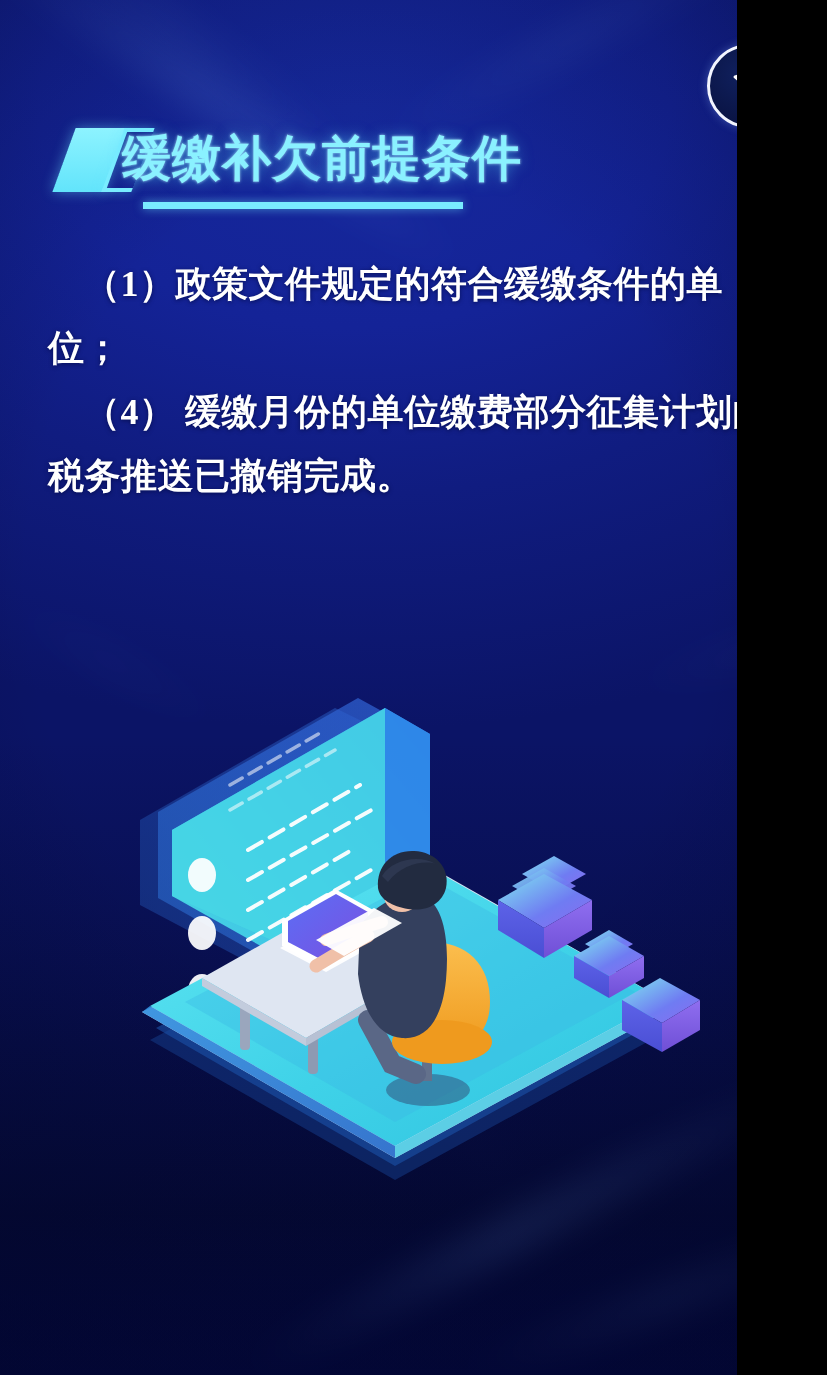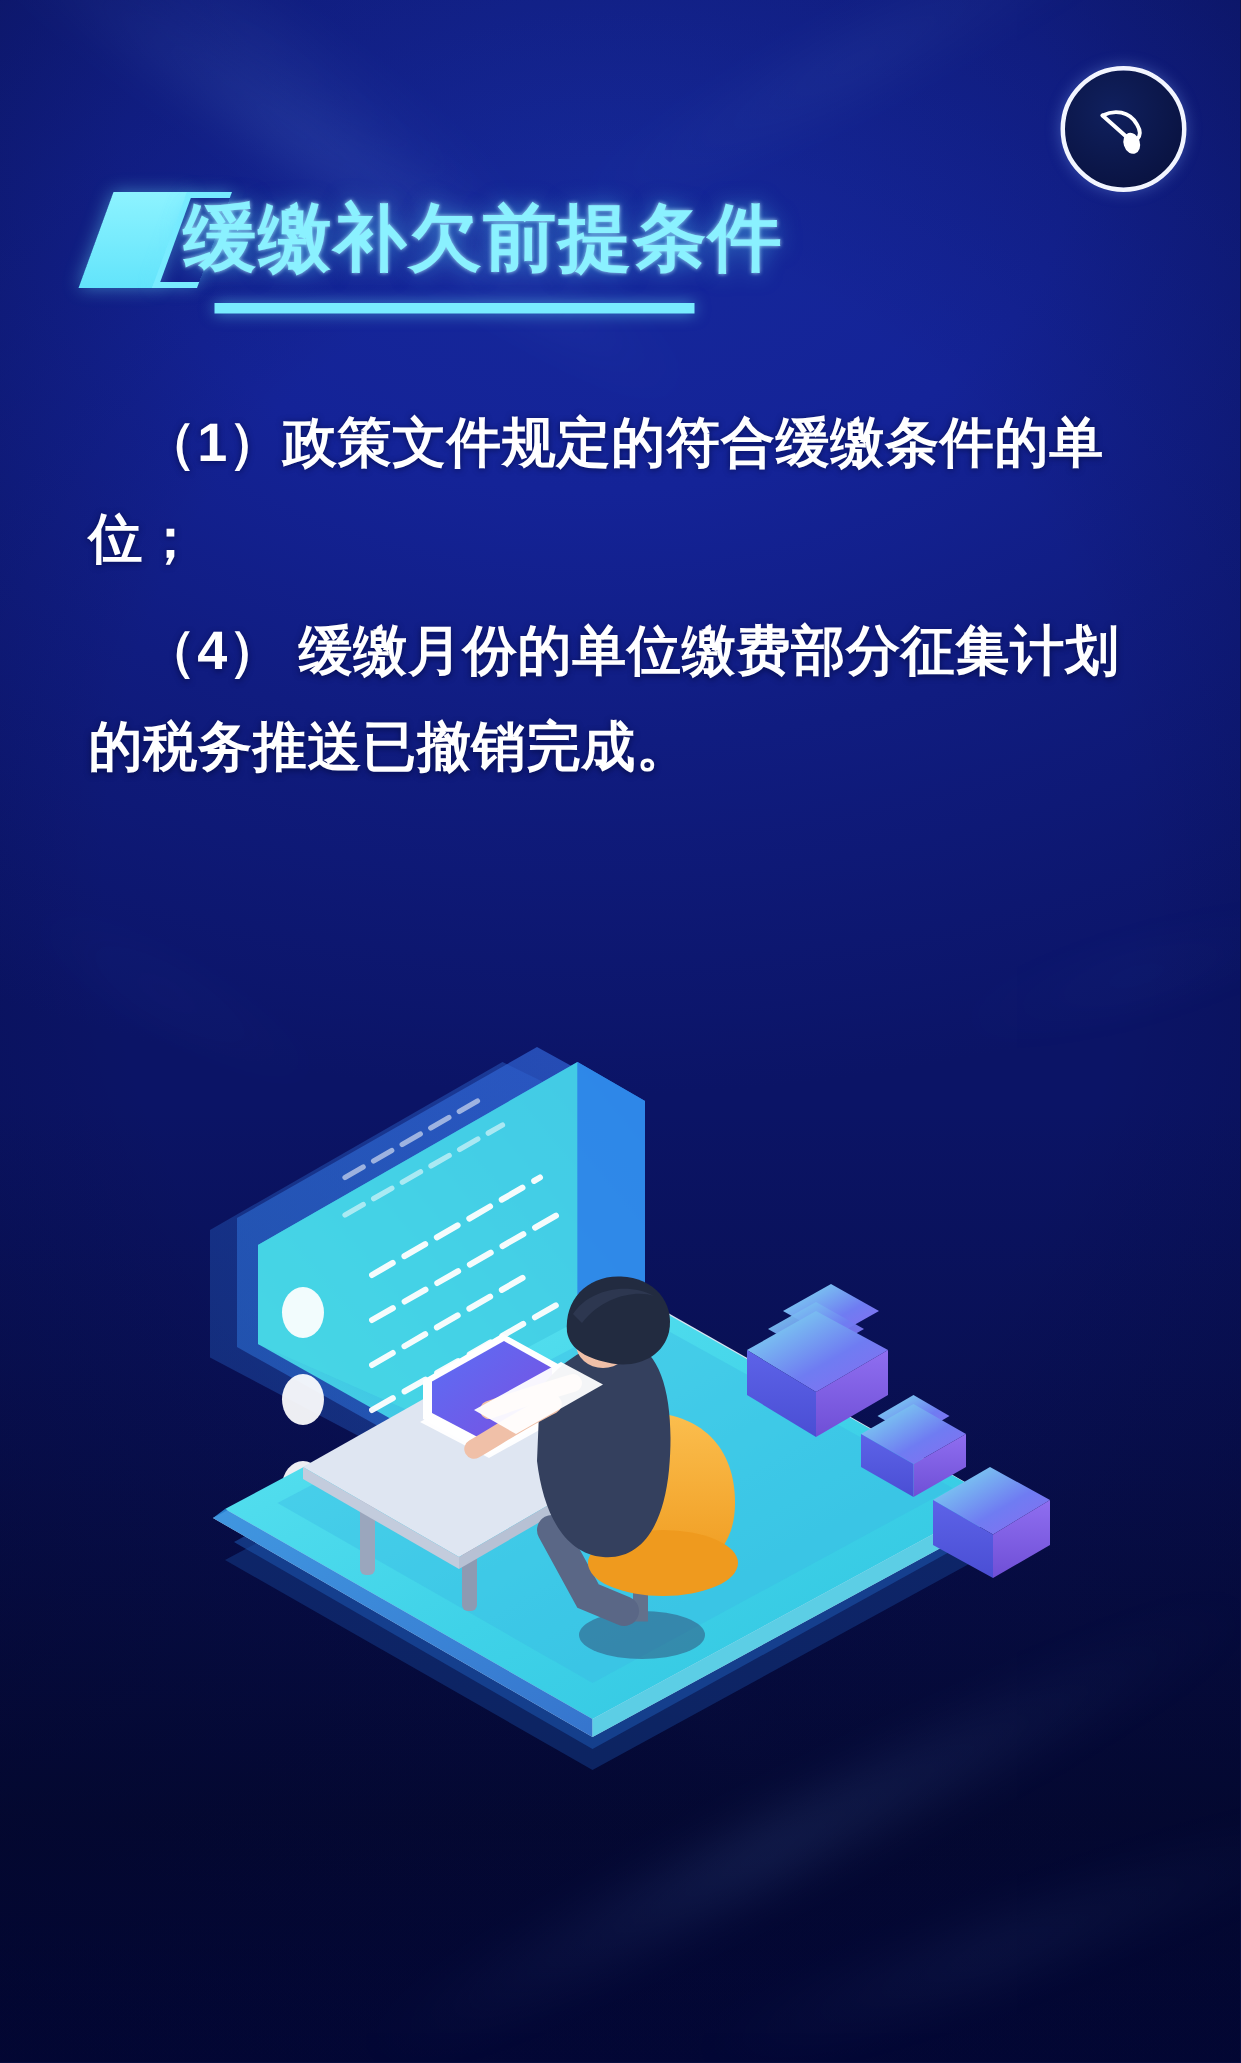--- a/index.html
+++ b/index.html
@@ -2,24 +2,24 @@
 <html><head>
 <meta charset="utf-8">
 <style>
   html, body {
     margin: 0;
     padding: 0;
     background: #000;
   }
   .poster {
     position: relative;
-    width: 827px;
+    width: 737px;
     height: 1375px;
     overflow: hidden;
-    font-family: Liberation Sans, sans-serif;
+    font-family: Liberation Serif, serif;
     background: #122089;
   }
 
   
   .bg-base {
     position: absolute;
     inset: 0;
     background:
       radial-gradient(ellipse 900px 620px at 48% 8%,  #16299c 0%, #142397 35%, #101c80 62%, #0b1466 100%),
       linear-gradient(180deg, #152596 0%, #14238f 28%, #101c7c 55%, #0a1160 78%, #060c46 100%);
@@ -113,21 +113,21 @@
     position: absolute;
     left: 48px; top: 252px;
     width: 736px;
     color: #ffffff;
     font-size: 36px;
     font-weight: 700;
     line-height: 64px;
     letter-spacing: 0.5px;
     text-shadow: 0 1px 4px rgba(0,8,60,0.7);
   }
-  .body-text p { margin: 11px; text-indent: 36px; }
+  .body-text p { margin: 0; text-indent: 36px; }
 
   
   .illo {
     position: absolute;
     left: 130px; top: 690px;
     width: 570px; height: 560px;
   }
   .illo svg { display: block; width: 100%; height: 100%; }
 </style>
 </head>

